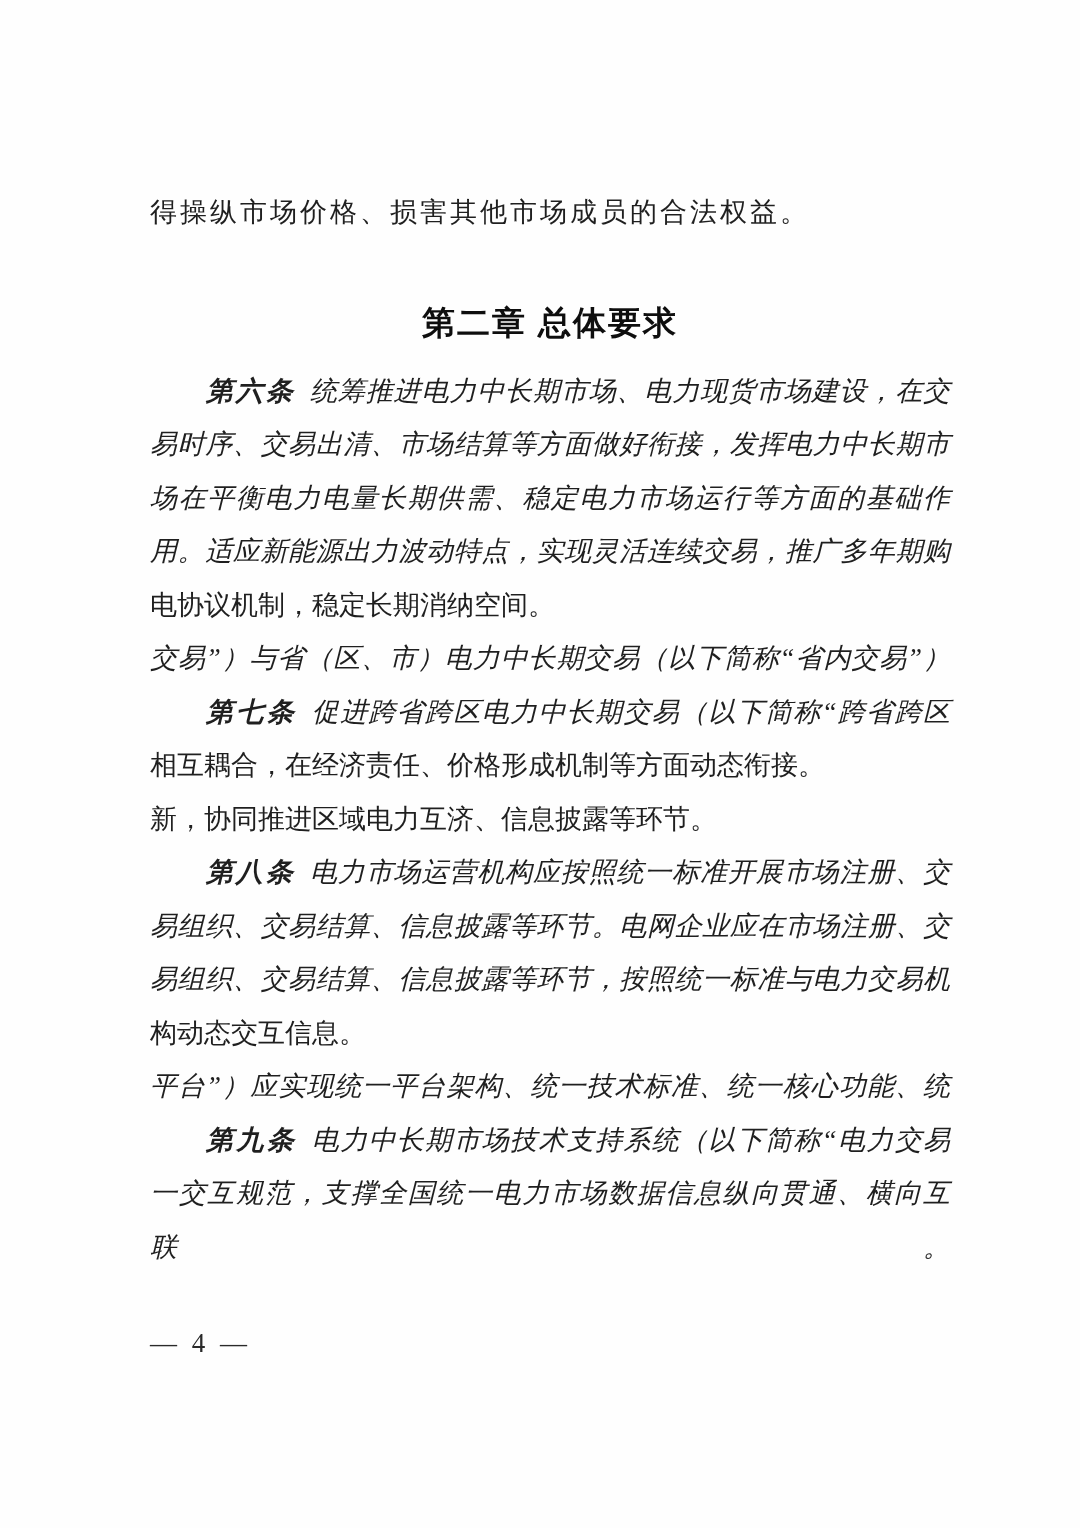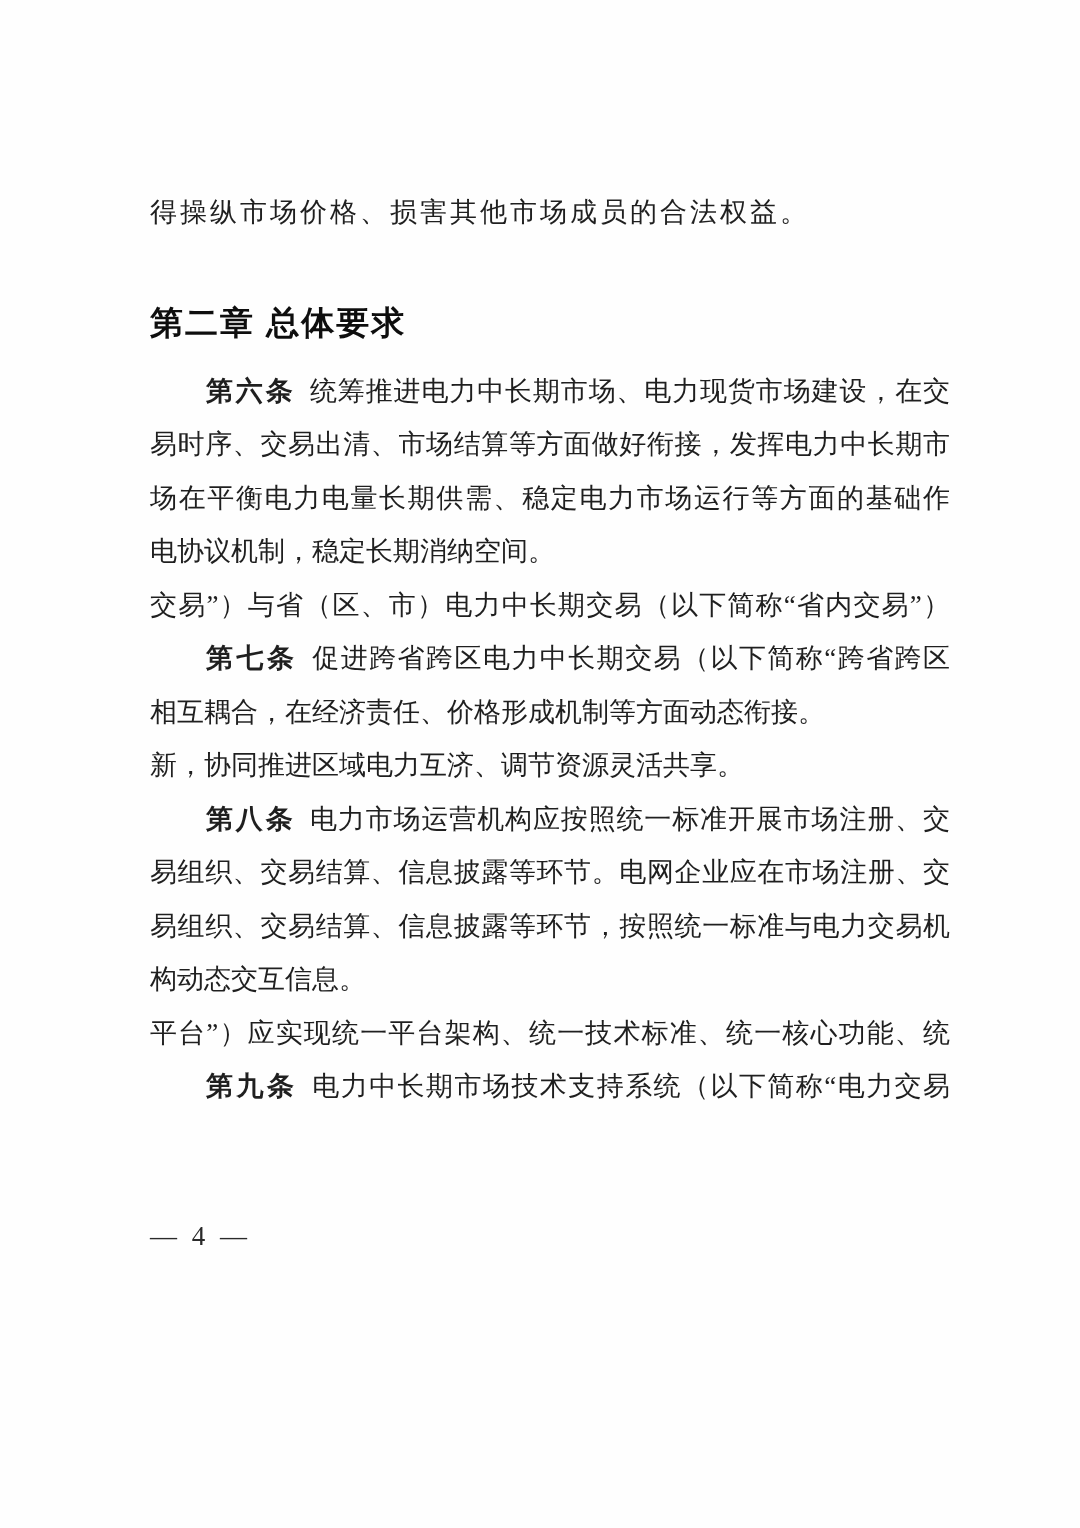--- a/index.html
+++ b/index.html
@@ -24,38 +24,39 @@
     height: 53.5px;
     white-space: nowrap;
     color: #1f1f1f;
   }
   .body-block .line {
     white-space: normal;
   }
   .fill {
     text-align: justify;
     text-align-last: justify;
+    font-style: italic;
   }
   .indent {
     text-indent: 56px;
   }
   .term {
     font-weight: bold;
     letter-spacing: 2px;
   }
   .continuation {
     letter-spacing: 3px;
   }
   .heading {
     margin: 63px 0 0 0;
     font-family: "Liberation Sans", "DejaVu Sans", sans-serif;
     font-weight: bold;
     font-size: 33px;
     line-height: 40px;
-    text-align: left;
+    text-align: center;
     color: #0e0e0e;
     letter-spacing: 2px;
   }
   .body-block {
     margin-top: 22px;
   }
   .pagenum {
     margin-top: 106px;
     font-size: 27px;
     line-height: 32px;
@@ -68,27 +69,29 @@
 
 <div class="page">
   <div class="line continuation">得操纵市场价格、损害其他市场成员的合法权益。</div>
 
   <h2 class="heading">第二章 总体要求</h2>
 
   <div class="body-block" id="body-lines">
       <div class="line indent fill"><b class="term">第六条</b> 统筹推进电力中长期市场、电力现货市场建设，在交</div>
       <div class="line fill">易时序、交易出清、市场结算等方面做好衔接，发挥电力中长期市</div>
       <div class="line fill">场在平衡电力电量长期供需、稳定电力市场运行等方面的基础作</div>
+      <div class="line fill">用。适应新能源出力波动特点，实现灵活连续交易，推广多年期购</div>
       <div class="line">电协议机制，稳定长期消纳空间。</div>
       <div class="line fill">交易”）与省（区、市）电力中长期交易（以下简称“省内交易”）</div>
       <div class="line indent fill"><b class="term">第七条</b> 促进跨省跨区电力中长期交易（以下简称“跨省跨区</div>
       <div class="line">相互耦合，在经济责任、价格形成机制等方面动态衔接。</div>
-      <div class="line">新，协同推进区域电力互济、调节资源灵活共享。</div>
+      <div class="line">新，协同推进区域电力互济、信息披露等环节。</div>
       <div class="line indent fill"><b class="term">第八条</b> 电力市场运营机构应按照统一标准开展市场注册、交</div>
       <div class="line fill">易组织、交易结算、信息披露等环节。电网企业应在市场注册、交</div>
       <div class="line fill">易组织、交易结算、信息披露等环节，按照统一标准与电力交易机</div>
       <div class="line">构动态交互信息。</div>
       <div class="line fill">平台”）应实现统一平台架构、统一技术标准、统一核心功能、统</div>
       <div class="line indent fill"><b class="term">第九条</b> 电力中长期市场技术支持系统（以下简称“电力交易</div>
+      <div class="line fill">一交互规范，支撑全国统一电力市场数据信息纵向贯通、横向互联。</div>
     </div>
 
   <div class="pagenum">— 4 —</div>
 </div>
 
 </body></html>

